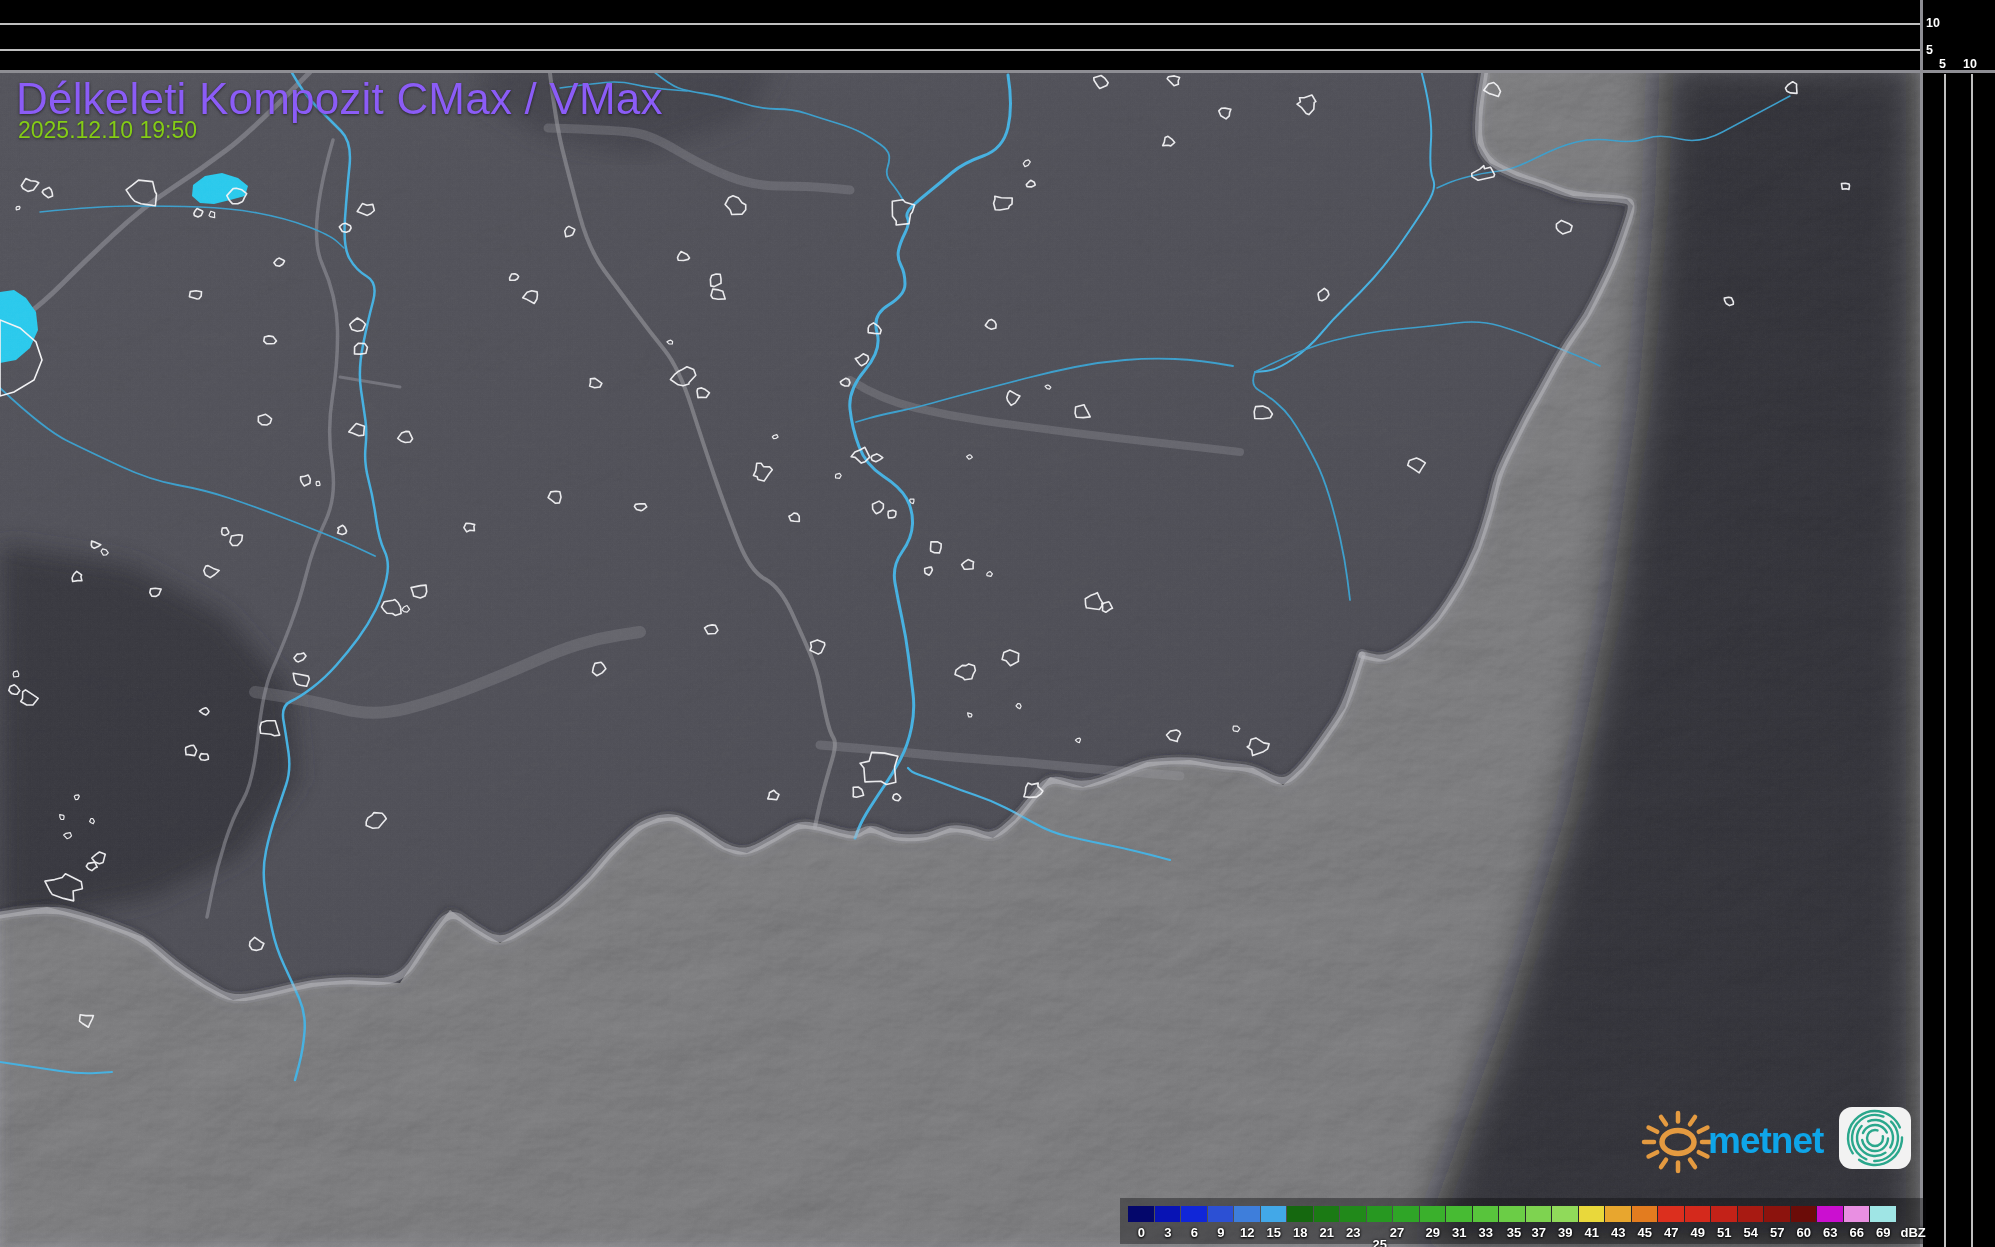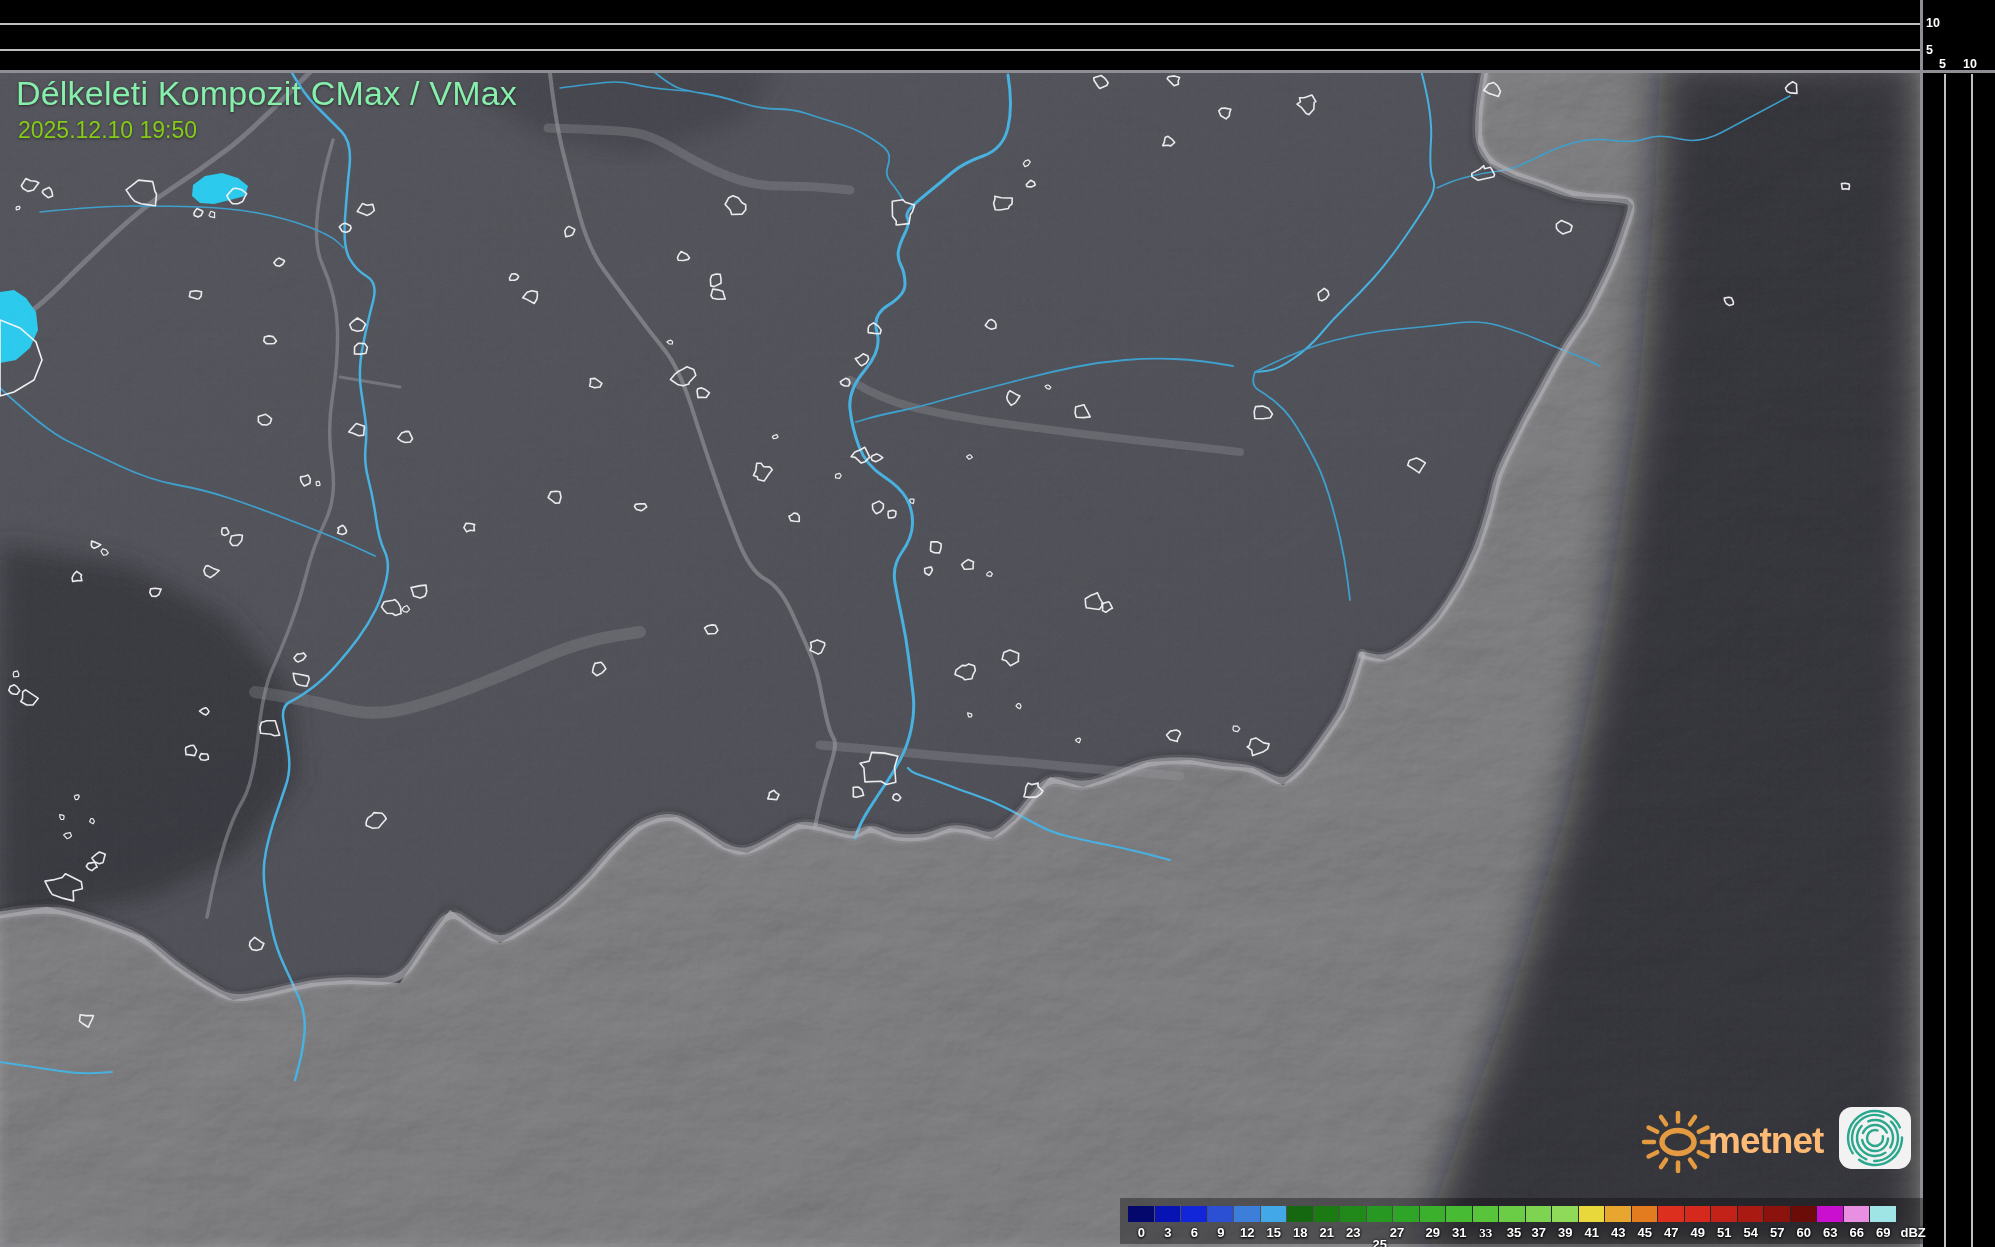--- a/index.html
+++ b/index.html
@@ -1,32 +1,32 @@
 <!DOCTYPE html>
 <html><head>
 <meta charset="utf-8">
 <style>
   html,body{margin:0;padding:0;background:#000;}
   .stage{position:relative;width:1995px;height:1247px;overflow:hidden;background:#000;
          font-family:"Liberation Sans",sans-serif;}
   .stage svg.map{position:absolute;left:0;top:0;}
   .overlay{position:absolute;color:#fff;white-space:nowrap;}
-  #page-title{left:16px;top:74px;font-size:34px;font-weight:400;letter-spacing:.2px;
-      color:#86efac;text-shadow:0 1px 3px rgba(0,0,0,.55);}
+  #page-title{left:16px;top:74px;font-size:44px;font-weight:400;letter-spacing:.2px;
+      color:#8b5cf6;text-shadow:0 1px 3px rgba(0,0,0,.55);}
   #timestamp{left:18px;top:117px;font-size:23px;font-weight:400;color:#84cc16;
       text-shadow:0 1px 3px rgba(0,0,0,.5);}
   .ruler-label{font-size:12.5px;font-weight:700;color:#fff;}
   #colorbar-backdrop{left:1120px;top:1198px;width:806px;height:46px;background:rgba(8,8,10,.38);}
   #colorbar{left:1128px;top:1206px;height:16px;display:flex;}
   #colorbar .cell{height:16px;}
   .cb-label{position:absolute;top:1225px;font-size:13px;font-weight:700;color:#fff;
       text-shadow:0 0 3px #000,0 1px 2px #000;transform:translateX(-50%);}
   .cb-unit{transform:none;}
   #logo-text{left:1708px;top:1120px;font-size:37px;font-weight:700;letter-spacing:-1px;
-      color:#fdba74;}
+      color:#0ea5e9;}
   .appicon{position:absolute;left:1837px;top:1106px;}
   .sunicon{position:absolute;left:1628px;top:1100px;}
 </style>
 </head>
 <body>
 
 <div class="stage">
 
   <svg class="map" width="1995" height="1247" viewBox="0 0 1995 1247">
     <defs>
@@ -279,21 +279,21 @@
       <span class="overlay cb-label" style="left: 1220.75px;">9</span>
       <span class="overlay cb-label" style="left: 1247.25px;">12</span>
       <span class="overlay cb-label" style="left: 1273.75px;">15</span>
       <span class="overlay cb-label" style="left: 1300.25px;">18</span>
       <span class="overlay cb-label" style="left: 1326.75px;">21</span>
       <span class="overlay cb-label" style="left: 1353.25px;">23</span>
       <span class="overlay cb-label" style="left: 1379.75px; margin-top: 12px;">25</span>
       <span class="overlay cb-label" style="left: 1397px;">27</span>
       <span class="overlay cb-label" style="left: 1432.75px;">29</span>
       <span class="overlay cb-label" style="left: 1459.25px;">31</span>
-      <span class="overlay cb-label" style="left: 1485.75px; font-family: Liberation Serif, serif;">33</span>
+      <span class="overlay cb-label" style="left: 1485.75px;">33</span>
       <span class="overlay cb-label" style="left: 1514px;">35</span>
       <span class="overlay cb-label" style="left: 1538.75px;">37</span>
       <span class="overlay cb-label" style="left: 1565.25px;">39</span>
       <span class="overlay cb-label" style="left: 1591.75px;">41</span>
       <span class="overlay cb-label" style="left: 1618.25px;">43</span>
       <span class="overlay cb-label" style="left: 1644.75px;">45</span>
       <span class="overlay cb-label" style="left: 1671.25px;">47</span>
       <span class="overlay cb-label" style="left: 1697.75px;">49</span>
       <span class="overlay cb-label" style="left: 1724.25px;">51</span>
       <span class="overlay cb-label" style="left: 1750.75px;">54</span>

